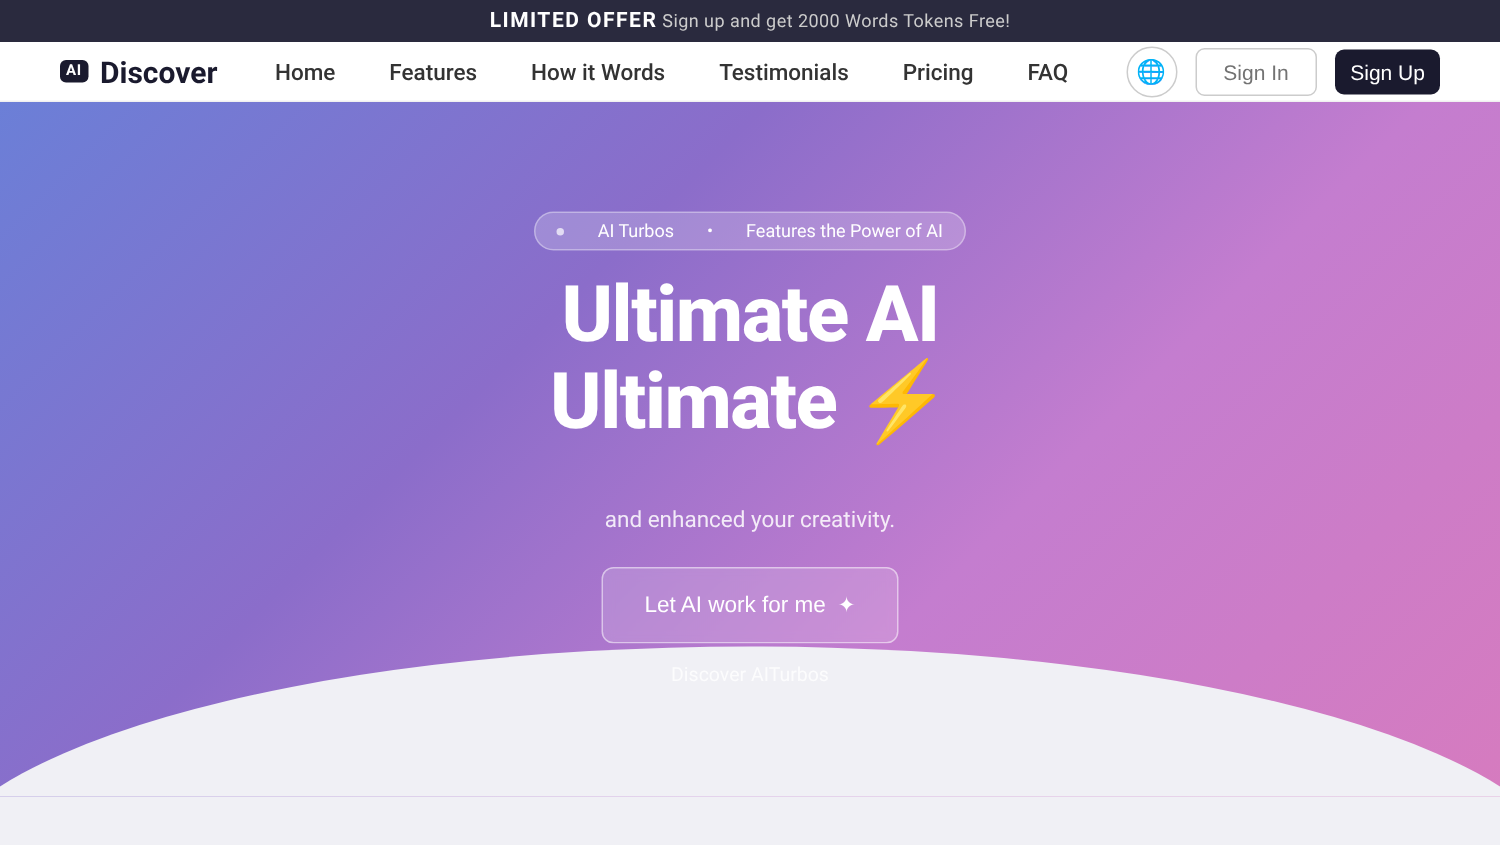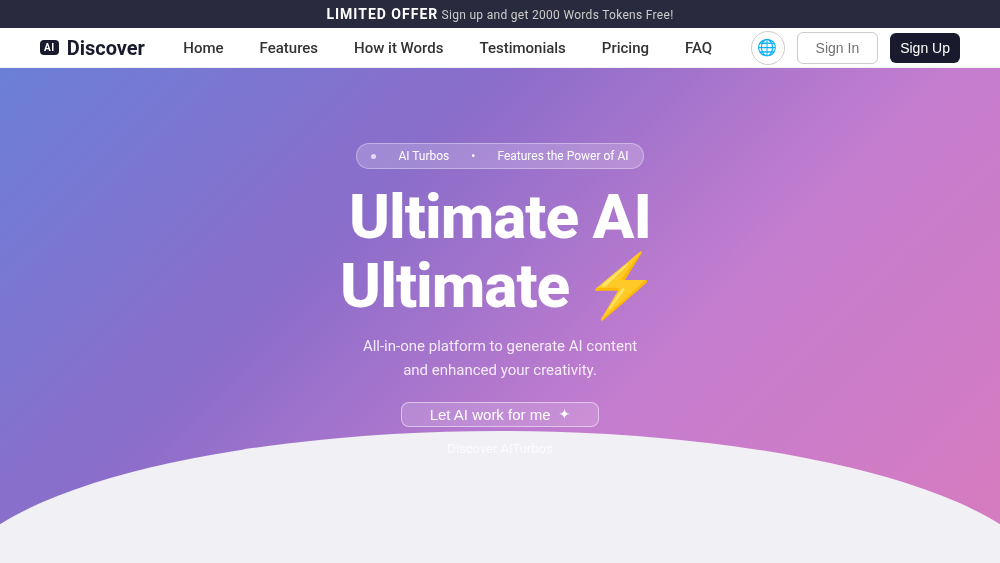--- a/index.html
+++ b/index.html
@@ -170,21 +170,21 @@
 
     .hero-badge-dot {
       width: 5px;
       height: 5px;
       background: rgba(255,255,255,0.7);
       border-radius: 50%;
     }
 
     .hero-title {
       color: #fff;
-      font-size: 62px;
+      font-size: 52px;
       font-weight: 800;
       line-height: 1.1;
       letter-spacing: -1px;
     }
 
     .lightning {
       color: #ffd700;
       font-style: normal;
     }
 
@@ -200,21 +200,21 @@
       flex-direction: column;
       align-items: center;
       gap: 14px;
       margin-top: 6px;
     }
 
     .btn-cta {
       background: rgba(255,255,255,0.15);
       border: 1.5px solid rgba(255,255,255,0.5);
       color: #fff;
-      padding: 3px 28px;
+      padding: 16px 28px;
       border-radius: 8px;
       font-size: 15px;
       font-weight: 500;
       cursor: pointer;
       display: flex;
       align-items: center;
       gap: 8px;
       backdrop-filter: blur(4px);
     }
 
@@ -271,21 +271,21 @@
       <span>Features the Power of AI</span>
     </div>
 
     <h1 class="hero-title">
       <span>Ultimate AI</span><br>
       <span>Ultimate</span>
       <em class="lightning">⚡</em>
     </h1>
 
     <p class="hero-subtitle">
-      <span>All-in-one platform to generate AI content</span><br>
+      <br>
       <span>and enhanced your creativity.</span>
     </p>
 
     <div class="hero-cta">
       <button class="btn-cta">
         <span>Let AI work for me</span>
         <span class="btn-cta-icon">✦</span>
       </button>
       <a href="#" class="discover-link">Discover AITurbos</a>
     </div>

